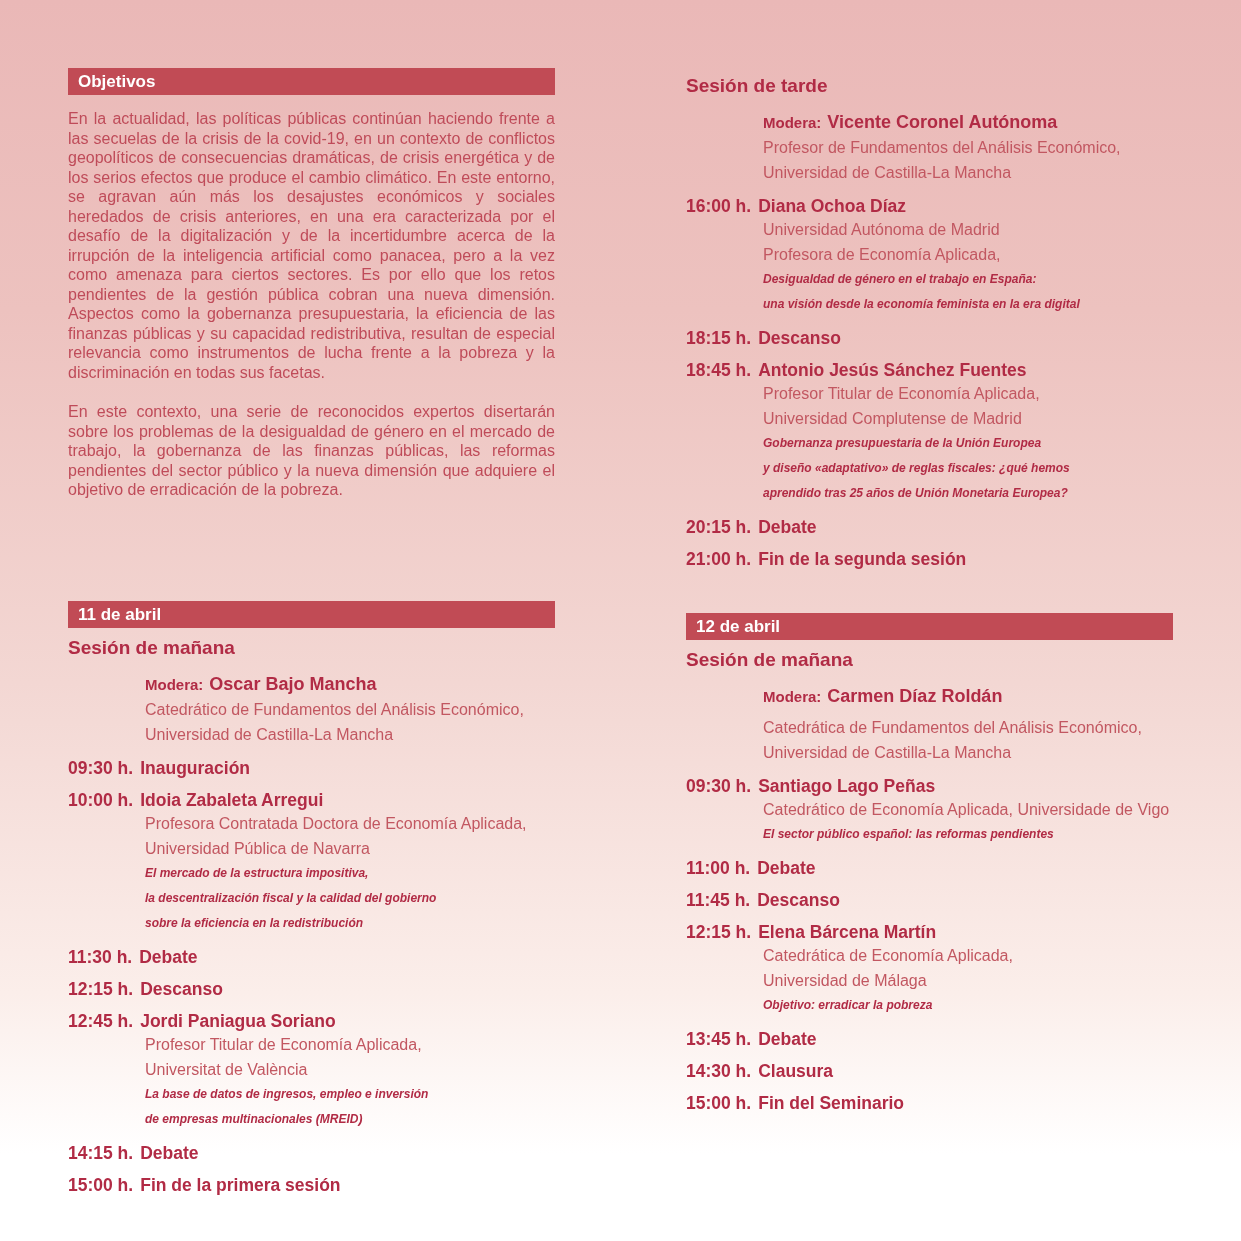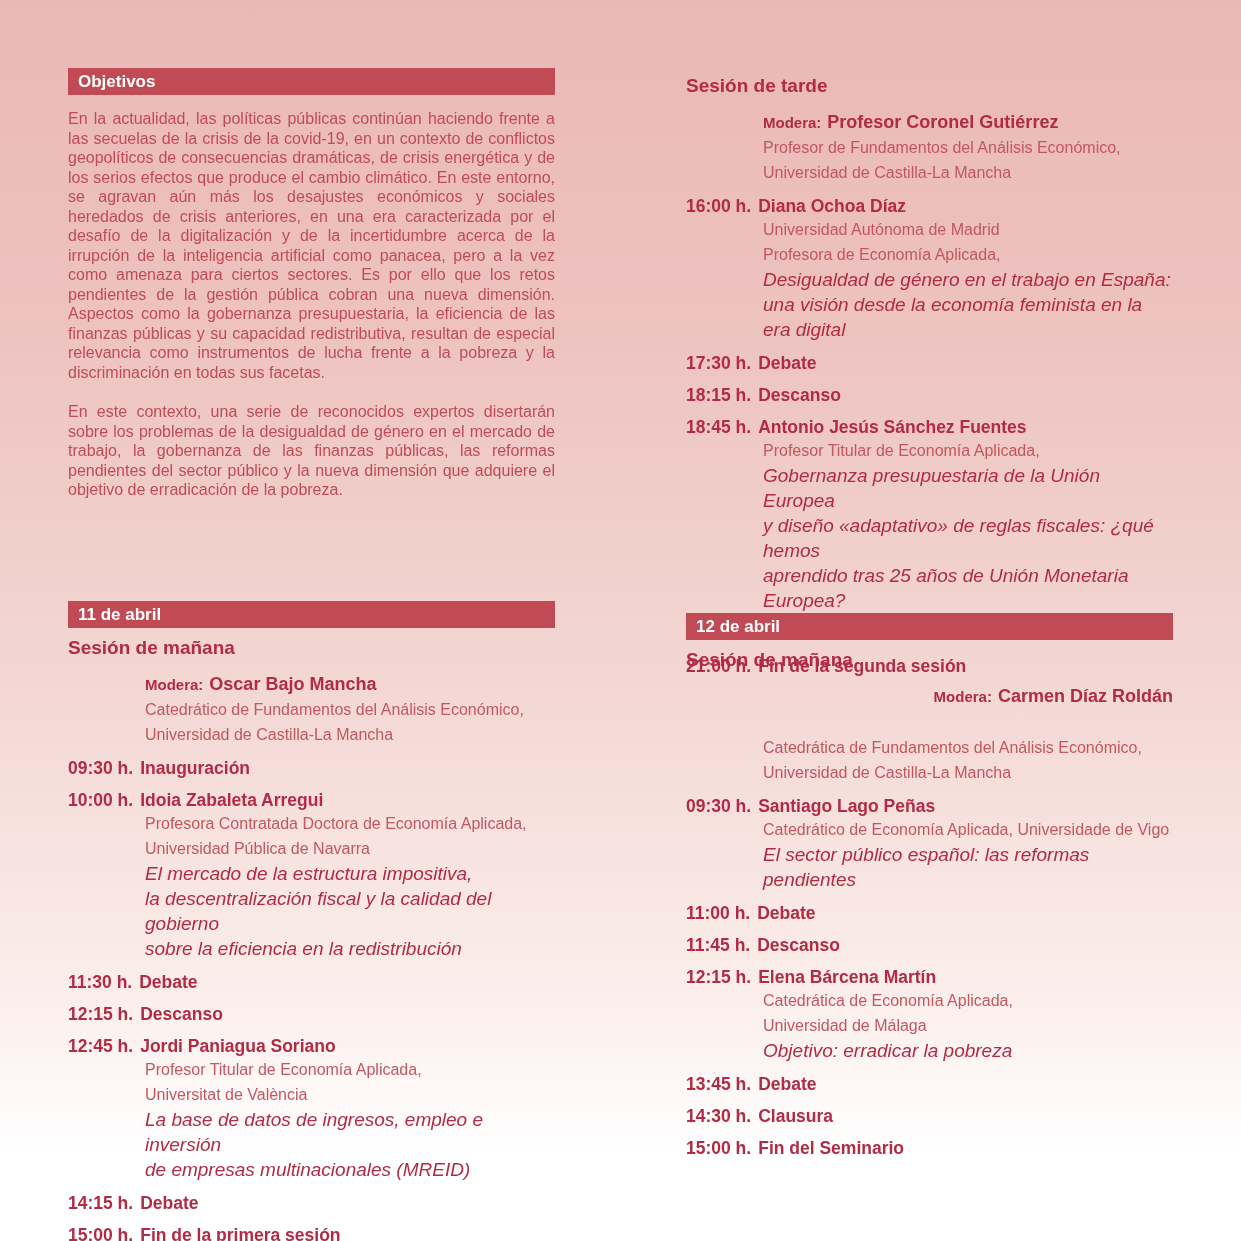--- a/index.html
+++ b/index.html
@@ -46,32 +46,32 @@
   #right-top .session{margin-top:14px;}
 
   .mod-line{
     margin-top:12px;
     padding-left:77px;
     line-height:24px;
     color:#b12b45;
   }
   .mod-label{font-size:15px;font-weight:bold;margin-right:6px;}
   .mod-name{font-size:18px;font-weight:bold;}
-  #right-day .mod-line{margin-bottom:26px;text-align:right;}
+  #right-day .mod-line{margin-bottom:6px;}
 
   .detail-lines{
     padding-left:77px;
     font-size:16px;
     line-height:25px;
     color:#c25761;
   }
   .topic-lines{
     padding-left:77px;
-    font-size:19px;
-    font-weight:normal;
+    font-size:12px;
+    font-weight:bold;
     font-style:italic;
     line-height:25px;
     color:#b12b45;
   }
   .sched-head{
     margin-top:10px;
     font-size:17.5px;
     font-weight:bold;
     line-height:22px;
     color:#b12b45;
@@ -172,21 +172,21 @@
           </div>
 
         </div>
       </div>
   </section>
 
   <section class="col-section" id="right-top">
     <h2 class="session">Sesión de tarde</h2>
     <div>
       <div class="mod-line">
-        <span class="mod-label">Modera:</span><span class="mod-name">Profesor Coronel Gutiérrez</span>
+        <span class="mod-label">Modera:</span><span class="mod-name">Vicente Coronel Autónoma</span>
       </div>
       <div class="detail-lines">
           <div>Profesor de Fundamentos del Análisis Económico,</div>
           <div>Universidad de Castilla-La Mancha</div>
         </div>
     </div>
     <div class="schedule">
 
         <div class="sched-item">
           <div class="sched-head">
@@ -195,40 +195,35 @@
           <div class="detail-lines">
             <div>Universidad Autónoma de Madrid</div>
             <div>Profesora de Economía Aplicada,</div>
           </div>
           <div class="topic-lines">
             <div>Desigualdad de género en el trabajo en España:</div>
             <div>una visión desde la economía feminista en la era digital</div>
           </div>
         </div>
 
-        <div class="sched-item">
-          <div class="sched-head">
-            <span class="time">17:30 h.</span><span class="titlename">Debate</span>
-          </div>
-
-        </div>
 
         <div class="sched-item">
           <div class="sched-head">
             <span class="time">18:15 h.</span><span class="titlename">Descanso</span>
           </div>
 
         </div>
 
         <div class="sched-item">
           <div class="sched-head">
             <span class="time">18:45 h.</span><span class="titlename">Antonio Jesús Sánchez Fuentes</span>
           </div>
           <div class="detail-lines">
             <div>Profesor Titular de Economía Aplicada,</div>
+            <div>Universidad Complutense de Madrid</div>
           </div>
           <div class="topic-lines">
             <div>Gobernanza presupuestaria de la Unión Europea</div>
             <div>y diseño «adaptativo» de reglas fiscales: ¿qué hemos</div>
             <div>aprendido tras 25 años de Unión Monetaria Europea?</div>
           </div>
         </div>
 
         <div class="sched-item">
           <div class="sched-head">

